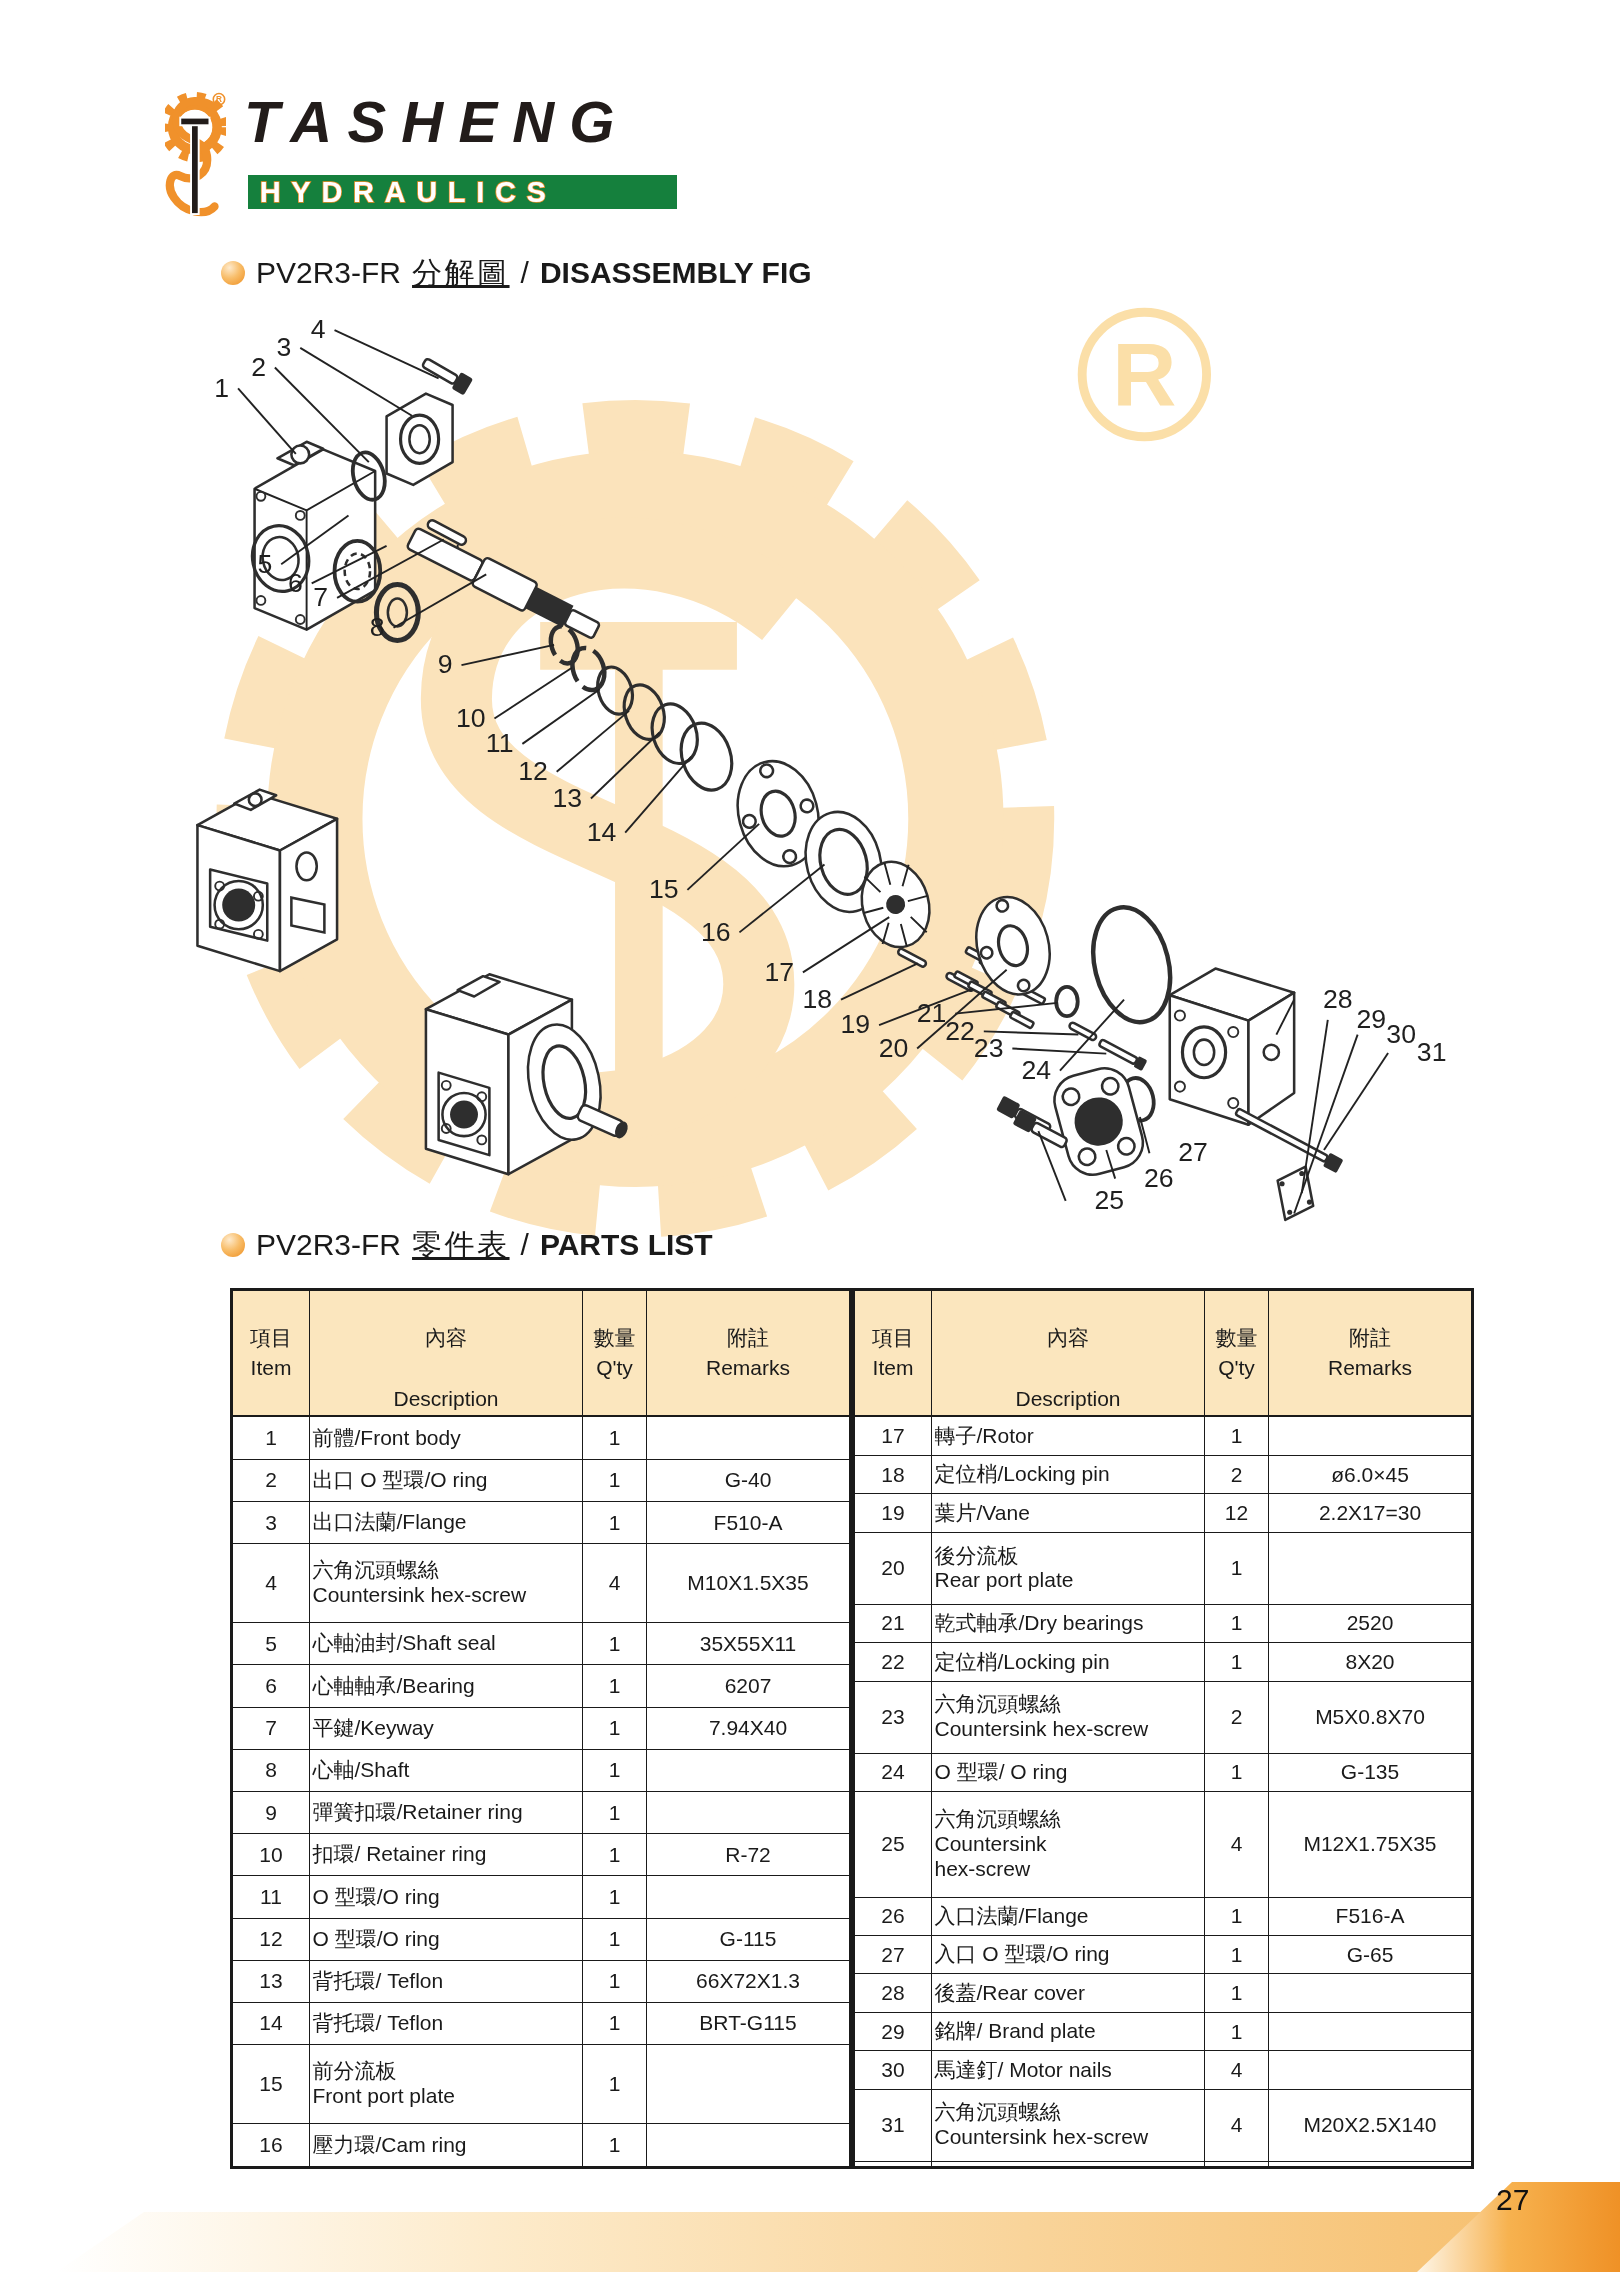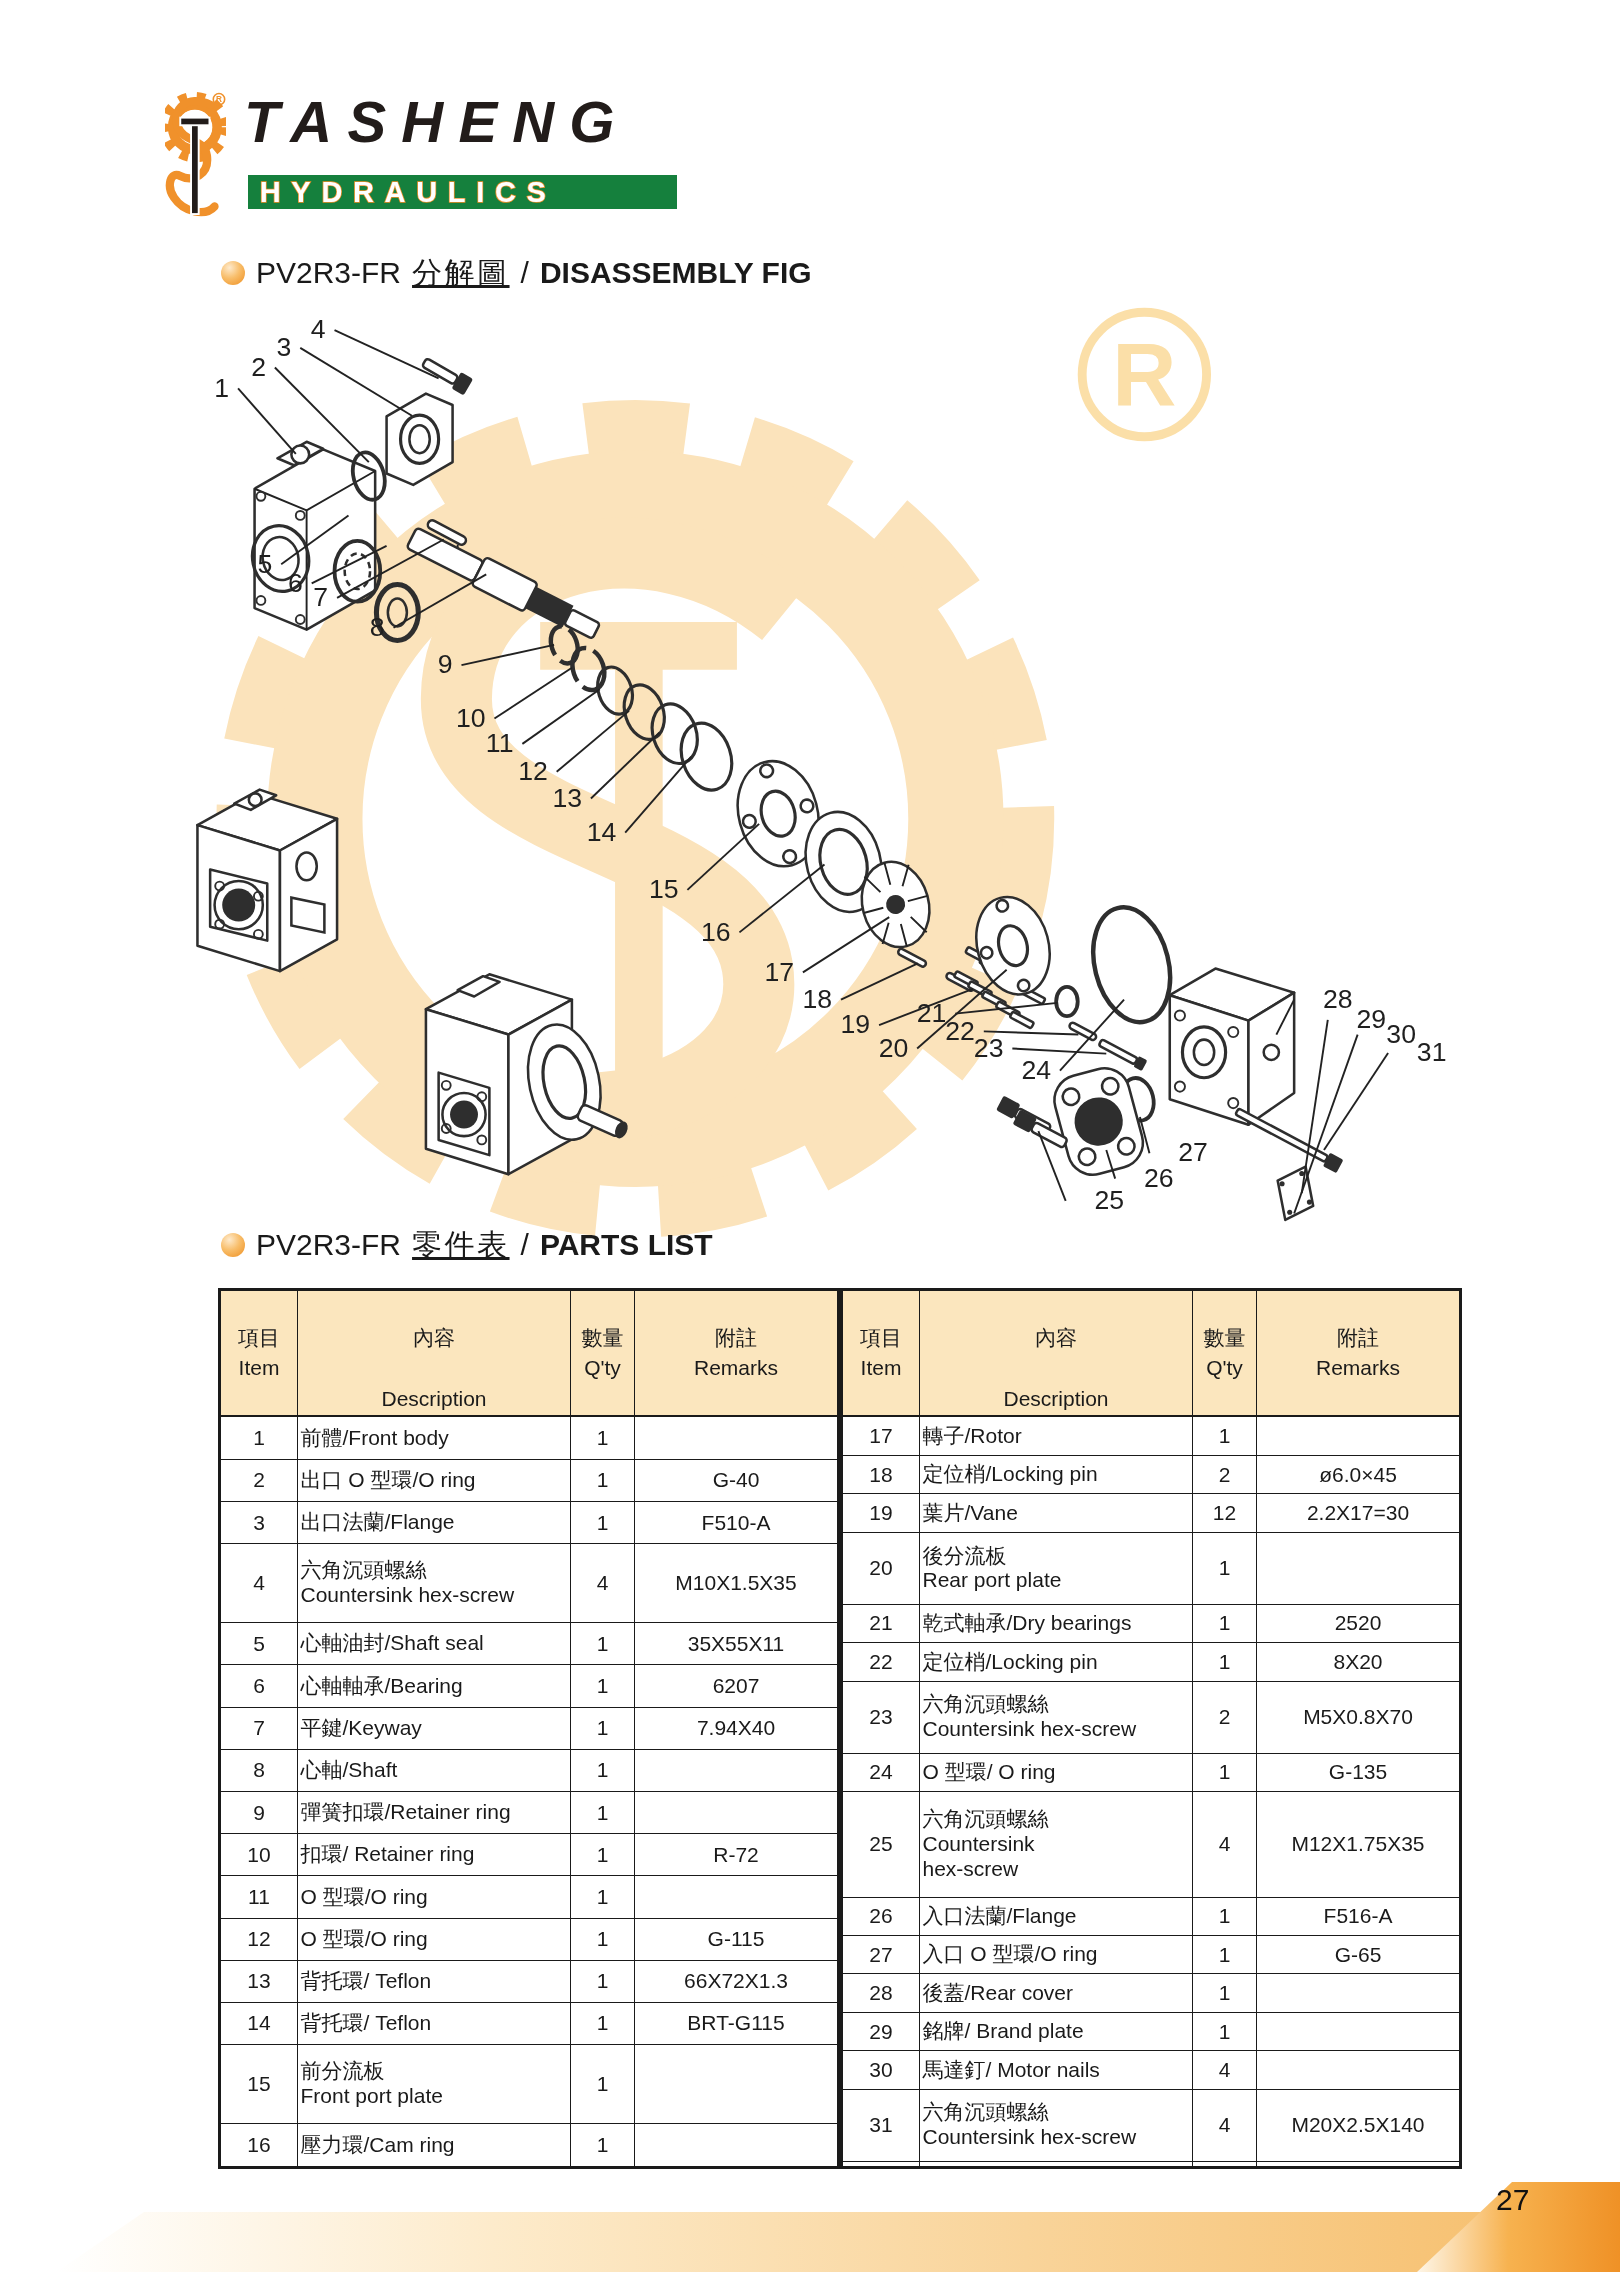--- a/index.html
+++ b/index.html
@@ -25,21 +25,21 @@
   #diagram svg{display:block;}
   .part{stroke:#2e2e2e;stroke-width:4;fill:#ffffff;stroke-linejoin:round;}
   .ring{fill:none;stroke:#2e2e2e;}
   .dk{fill:#2e2e2e;stroke:none;}
   .wm{fill:none;stroke:#FBE3BB;}
   .wmf{fill:#FBE3BB;stroke:none;}
   .ln{stroke:#222222;stroke-width:3;fill:none;}
   text.callout{font-size:42px;fill:#1f1f1f;font-family:"Liberation Sans",sans-serif;}
 
   
-  #tables{left:218px;top:1288px;display:flex;}
+  #tables{left:230px;top:1288px;display:flex;}
   table.ptable{border-collapse:collapse;table-layout:fixed;width:594px;height:881px;
                border:3.2px solid #1a1a1a;font-size:21px;}
   table.ptable th,table.ptable td{border:1.3px solid #1a1a1a;padding:1.3px 2.5px;vertical-align:middle;}
   table.ptable thead th{background:#FBE6BE;border-bottom:2.5px solid #1a1a1a;font-weight:normal;
                         height:75px;line-height:1.45;}
   .c-item{width:71px;text-align:center;}
   .c-desc{width:267px;text-align:left;padding-left:6.3px;white-space:pre-line;line-height:1.18;}
   .c-qty{width:58px;text-align:center;margin-left:40px;}
   .c-remarks{width:197px;text-align:center;}
 

